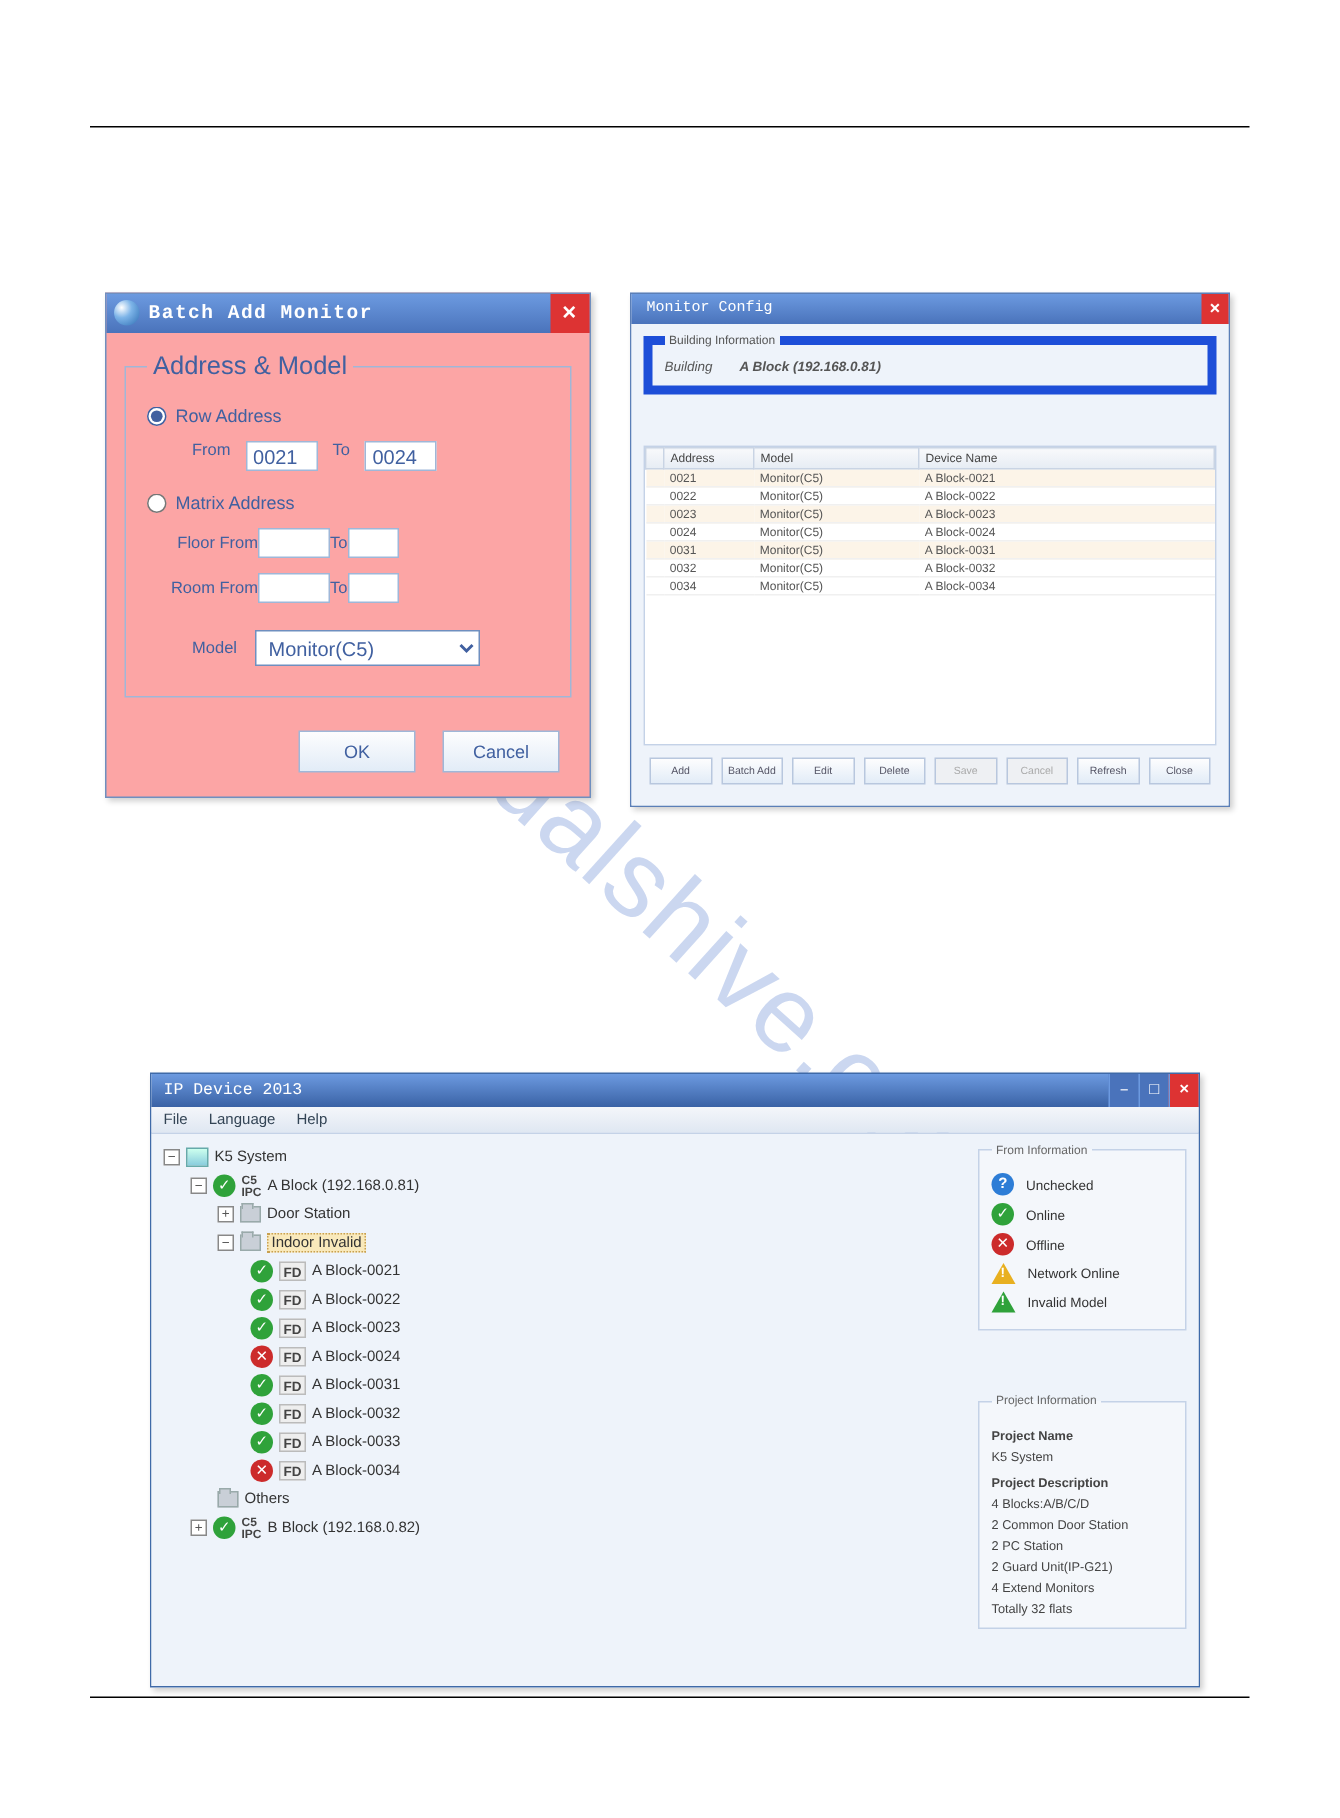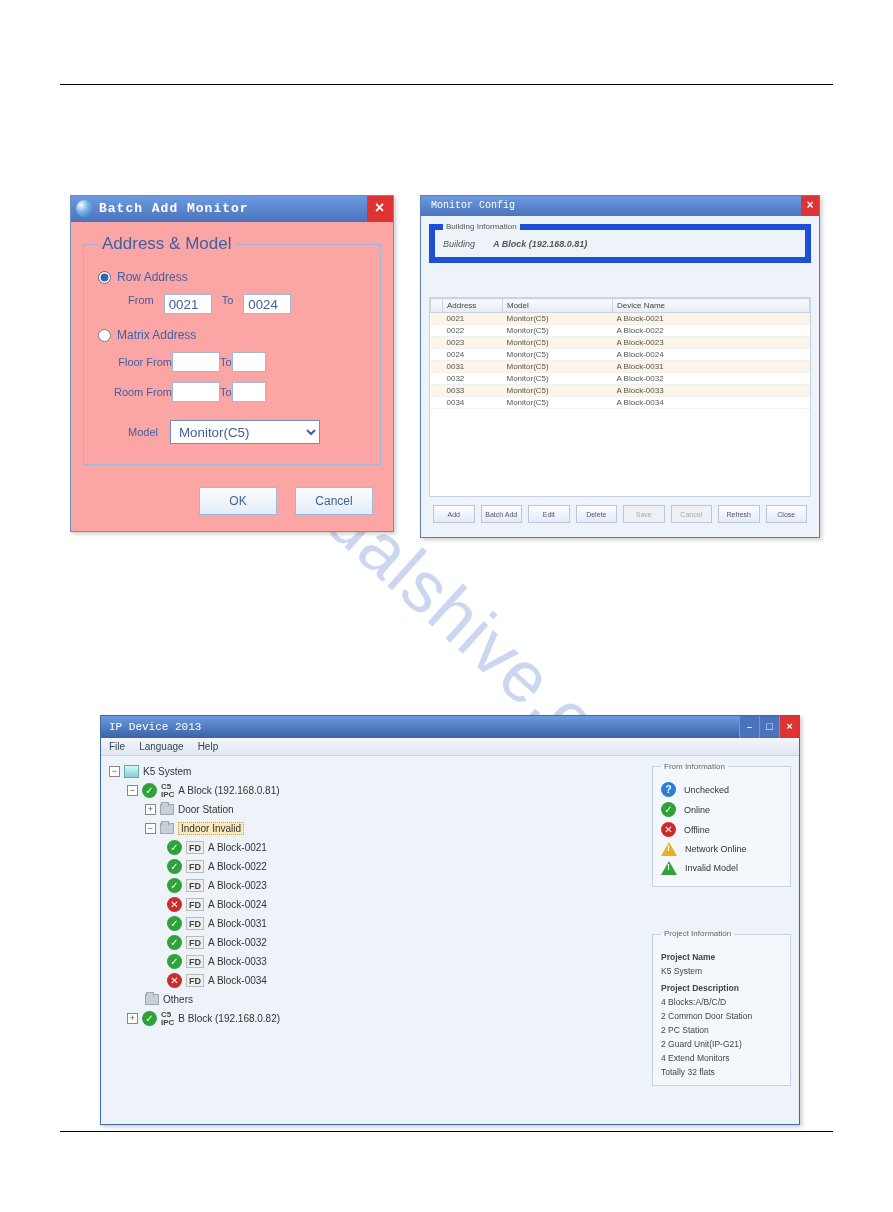--- a/index.html
+++ b/index.html
@@ -185,26 +185,20 @@
               <td>0031</td>
               <td>Monitor(C5)</td>
               <td>A Block-0031</td>
             </tr>
             <tr>
               <td></td>
               <td>0032</td>
               <td>Monitor(C5)</td>
               <td>A Block-0032</td>
             </tr>
-            <tr class="odd">
-              <td></td>
-              <td>0033</td>
-              <td>Monitor(C5)</td>
-              <td>A Block-0033</td>
-            </tr>
             <tr>
               <td></td>
               <td>0034</td>
               <td>Monitor(C5)</td>
               <td>A Block-0034</td>
             </tr>
           </tbody>
       </table>
     </div>
     <div class="dlg2-btns">

